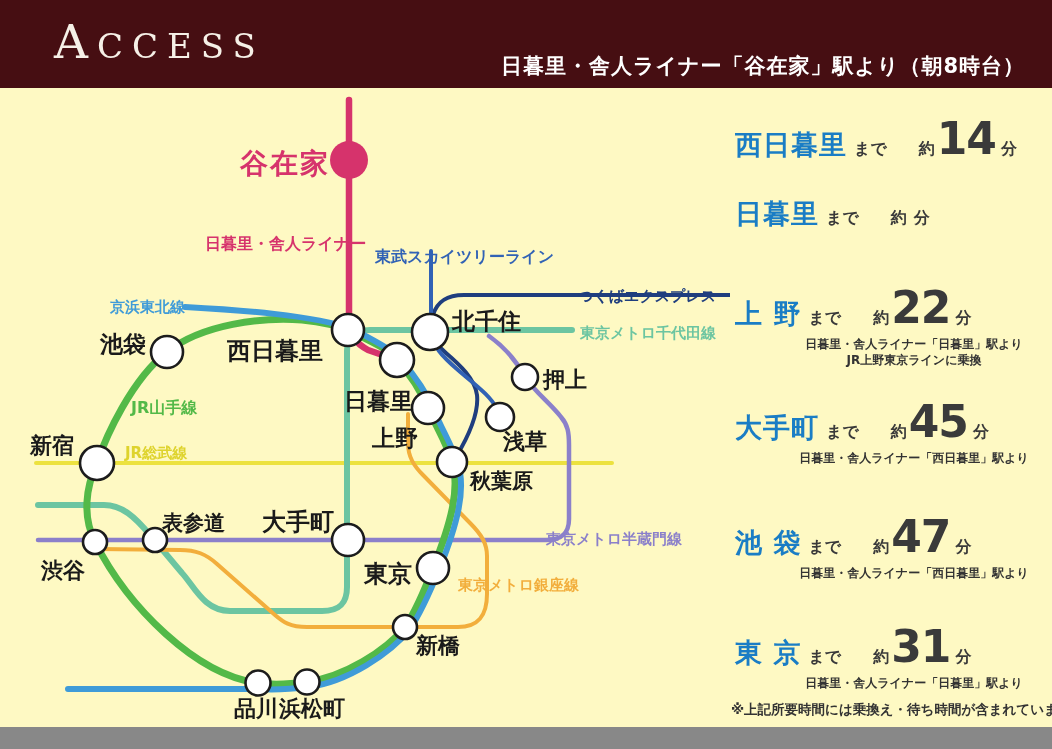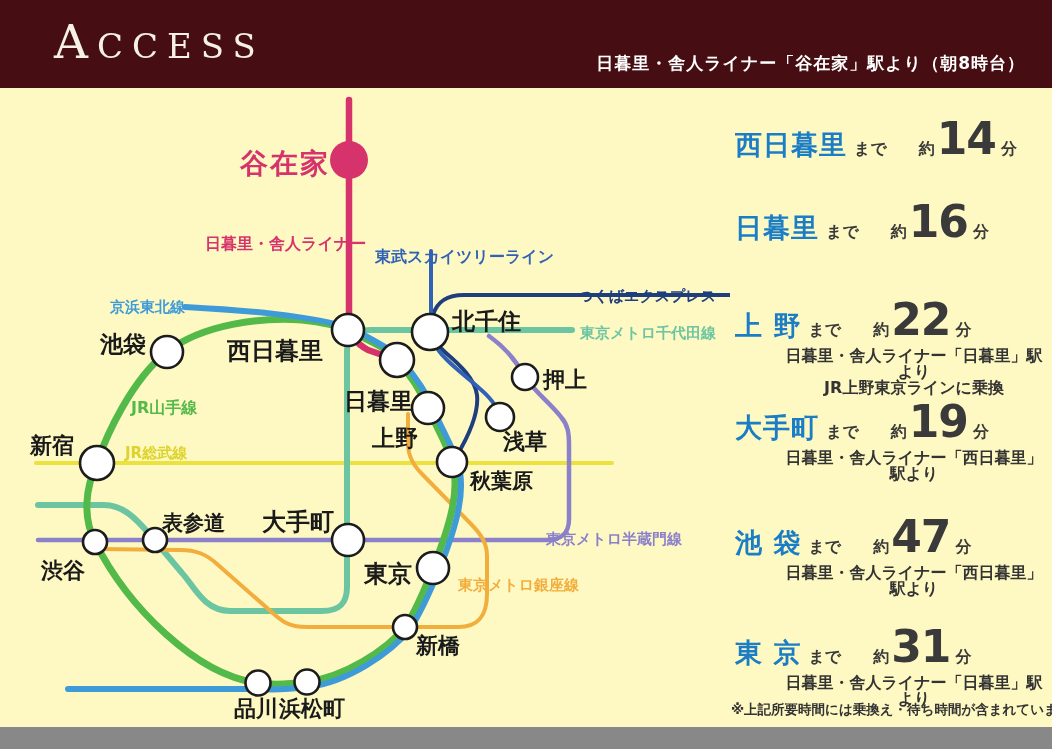--- a/index.html
+++ b/index.html
@@ -9,21 +9,21 @@
   }
   *{margin:0;padding:0;box-sizing:border-box;}
   body{background:#888;font-family:"DejaVu Sans","Liberation Sans",sans-serif;}
   .page{position:relative;width:1052px;height:727px;background:#fef9c3;overflow:hidden;text-align:center;}
 
   
   .header{position:absolute;left:0;top:0;width:1052px;height:88px;background:var(--c-brand);}
   .title{position:absolute;left:54px;top:14px;color:#f6f0e7;font-family:"DejaVu Serif","Liberation Serif",serif;letter-spacing:9px;}
   .title .cap{font-size:47px;}
   .title .rest{font-size:34px;}
-  .subtitle{position:absolute;right:27px;top:52px;color:#fff;font-size:17px;font-weight:bold;letter-spacing:1px;}
+  .subtitle{position:absolute;right:27px;top:52px;color:#fff;font-size:21px;font-weight:bold;letter-spacing:1px;}
 
   
   .mapsvg{position:absolute;left:0;top:89px;}
   .ln{fill:none;stroke-linecap:round;stroke-linejoin:round;}
   .ln-toneri{stroke:var(--c-toneri);stroke-width:6.5;}
   .ln-keihin{stroke:var(--c-keihin);stroke-width:6;}
   .ln-yamanote{stroke:var(--c-yamanote);stroke-width:7;}
   .ln-tobu{stroke:var(--c-tobu);stroke-width:4;}
   .ln-tx{stroke:var(--c-tx);stroke-width:4;}
   .ln-chiyoda{stroke:var(--c-chiyoda);stroke-width:6;}
@@ -42,21 +42,21 @@
 
   
   .dest{position:absolute;left:735px;width:312px;}
   .dest-row{display:flex;align-items:baseline;white-space:nowrap;}
   .dest-name{color:var(--c-station_blue);font-size:27px;font-weight:bold;letter-spacing:1px;}
   .dest-small{color:var(--c-number_dark);font-size:16px;font-weight:bold;}
   .w-to{margin-left:7px;margin-right:32px;}
   .w-approx{margin-right:2px;}
   .dest-min{color:var(--c-number_dark);font-size:44px;font-weight:bold;letter-spacing:-1px;}
   .w-unit{margin-left:5px;}
-  .dest-notes{margin-top:3px;color:#333;font-size:16px;font-weight:bold;line-height:16px;margin-left:46px;}
+  .dest-notes{margin-top:3px;color:#333;font-size:12px;font-weight:bold;line-height:16px;margin-left:46px;}
   .footnote{position:absolute;left:731px;top:701px;color:#333;font-size:13.5px;font-weight:bold;white-space:nowrap;}
 </style>
 </head>
 <body>
 
 <div class="page">
 
   <div class="header">
     <div class="title"><span class="cap">A</span><span class="rest">CCESS</span></div>
     <div class="subtitle">日暮里・舎人ライナー「谷在家」駅より（朝8時台）</div>
@@ -129,45 +129,44 @@
       <span class="dest-min">14</span>
       <span class="dest-small w-unit">分</span>
     </div>
   </div>
 
   <div class="dest" style="top:196px">
     <div class="dest-row">
       <span class="dest-name">日暮里</span>
       <span class="dest-small w-to">まで</span>
       <span class="dest-small w-approx">約</span>
-      <span class="dest-min">16</span>
-      <span class="dest-small w-unit">分</span>
-    </div>
-  </div>
-
-  <div class="dest" style="top:294px">
+      <span class="dest-small w-unit">分</span>
+    </div>
+  </div>
+
+  <div class="dest" style="top:282px">
     <div class="dest-row">
       <span class="dest-name">上 野</span>
       <span class="dest-small w-to">まで</span>
       <span class="dest-small w-approx">約</span>
       <span class="dest-min">22</span>
       <span class="dest-small w-unit">分</span>
     </div>
     <div class="dest-notes">
       <div>日暮里・舎人ライナー「日暮里」駅より</div>
       <div>JR上野東京ラインに乗換</div>
     </div>
   </div>
 
   <div class="dest" style="top:396px">
     <div class="dest-row">
       <span class="dest-name">大手町</span>
       <span class="dest-small w-to">まで</span>
       <span class="dest-small w-approx">約</span>
-      <span class="dest-min">19</span>
+      <span class="dest-min">45</span>
       <span class="dest-small w-unit">分</span>
     </div>
     <div class="dest-notes">
       <div>日暮里・舎人ライナー「西日暮里」駅より</div>
     </div>
   </div>
 
   <div class="dest" style="top:511px">
     <div class="dest-row">
       <span class="dest-name">池 袋</span>

